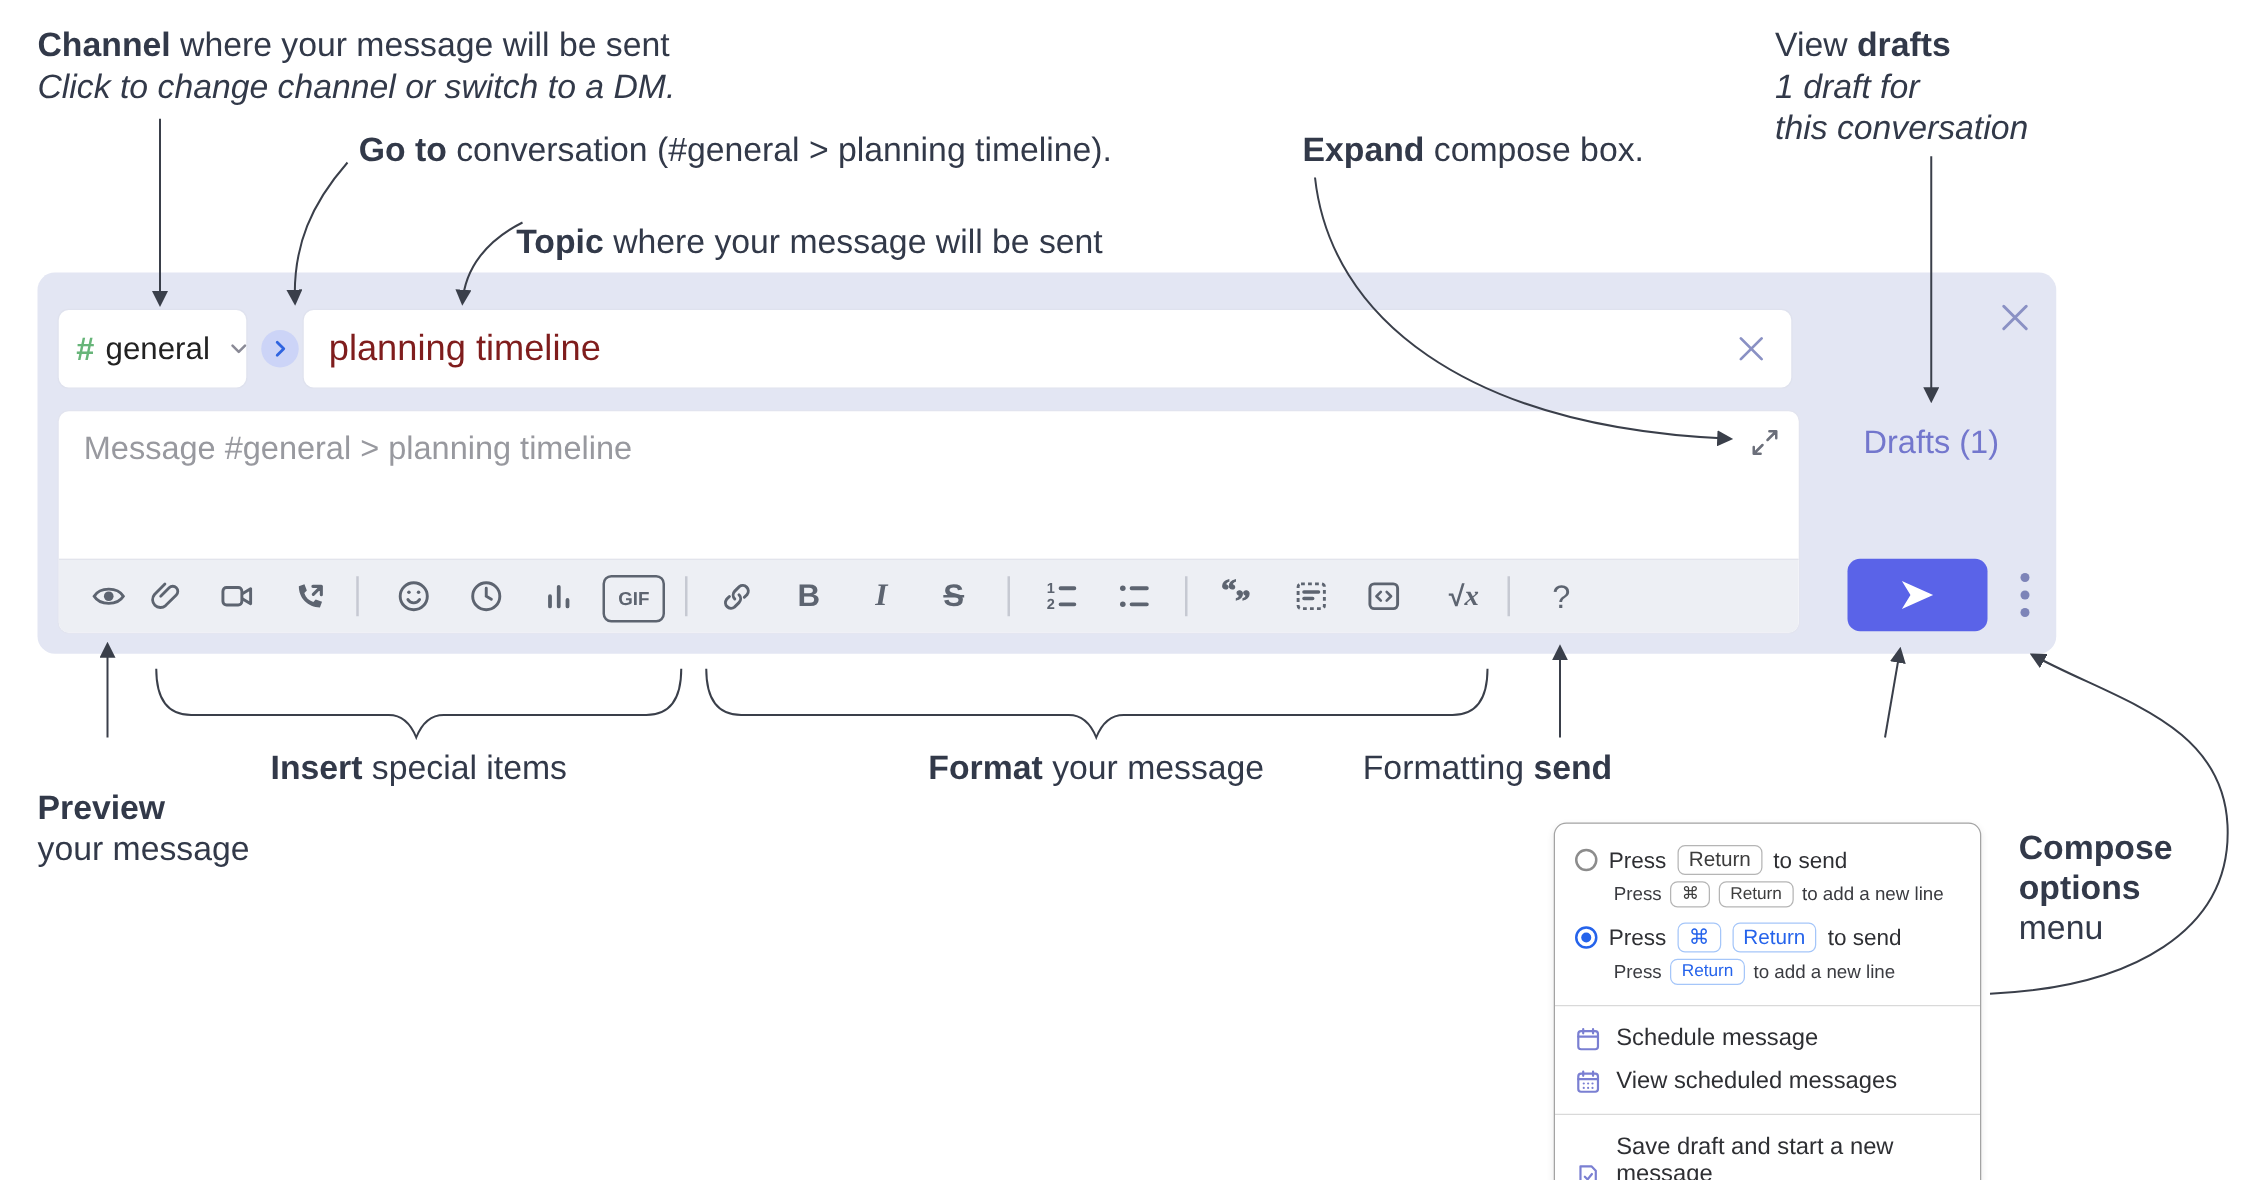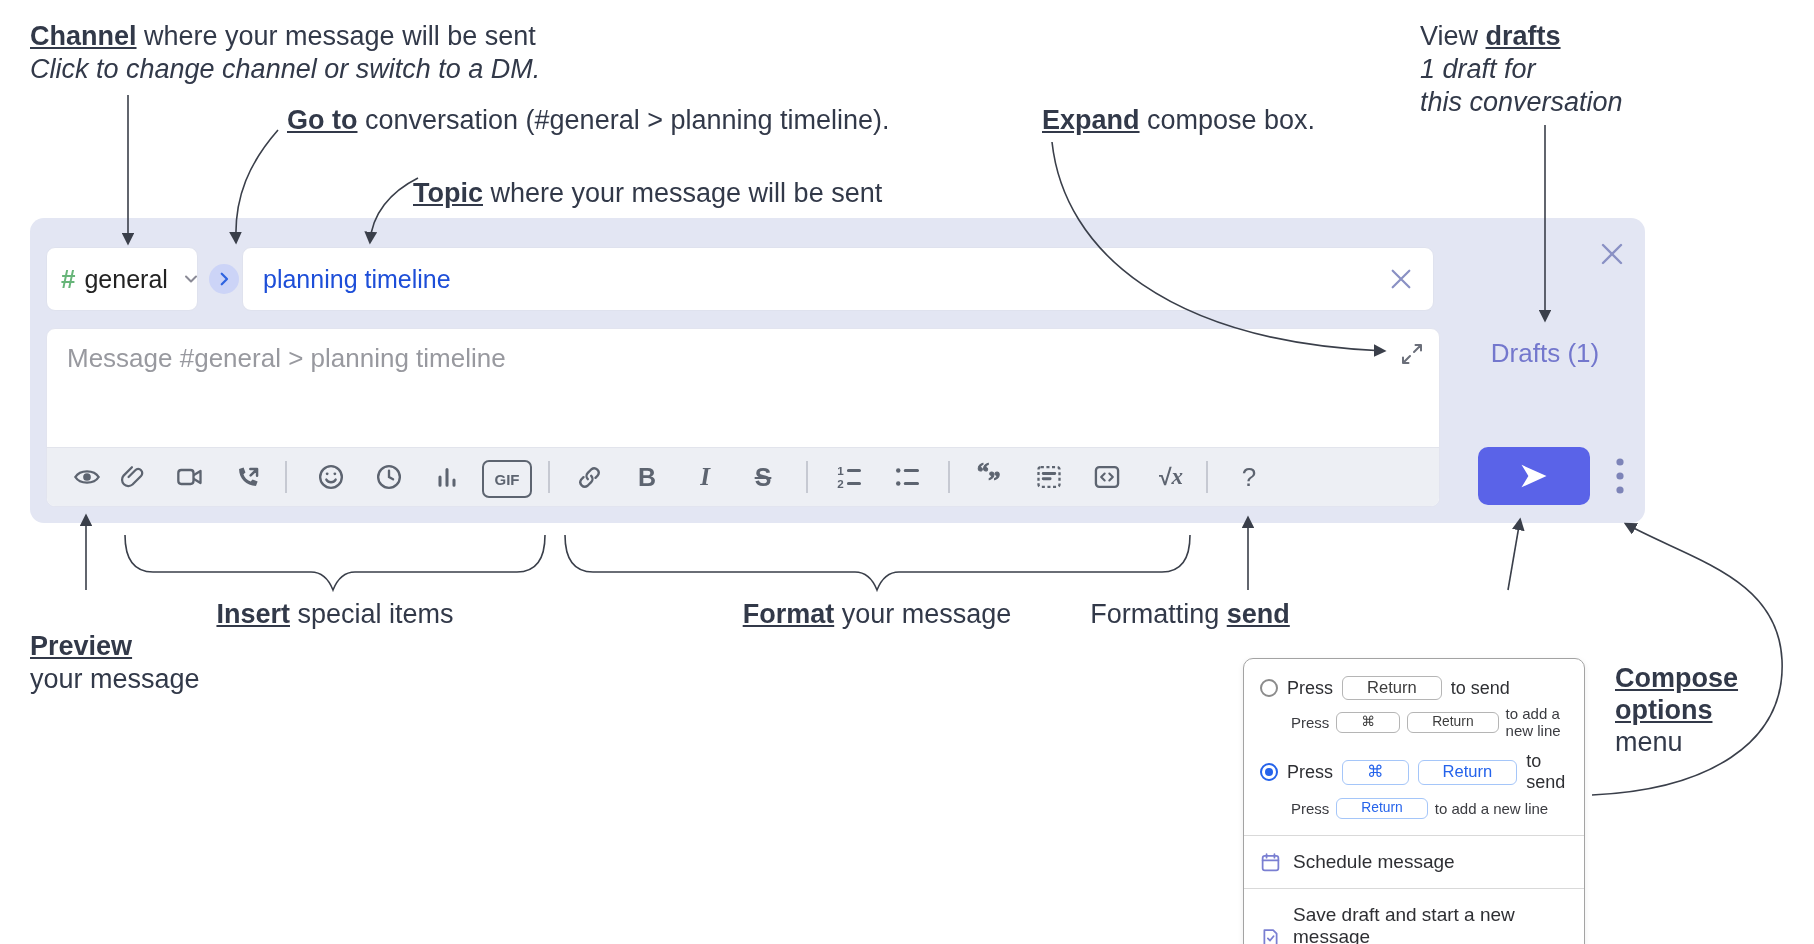--- a/index.html
+++ b/index.html
@@ -1,32 +1,32 @@
 <!DOCTYPE html>
 <html><head>
 <meta charset="utf-8">
 <style>
   html,body{margin:0;padding:0;background:#fff;}
   #canvas{position:relative;width:1814px;height:944px;background:#fff;
           font-family:"Liberation Sans",sans-serif;color:#333a4d;overflow:hidden;}
   .abs{position:absolute;}
   
   .ann{font-size:27px;line-height:33px;color:#323949;}
-  .ann b{font-weight:bold;text-decoration:underline;}
+  .ann b{font-weight:bold;}
   .ital{font-style:italic;}
   .center{text-align:center;}
   
   .compose{left:30px;top:218px;width:1615px;height:305px;background:#e3e6f3;border-radius:14px;}
   .whitebox{background:#fff;border:1px solid #dfe2ee;border-radius:9px;box-sizing:border-box;}
   .channel-btn{left:46px;top:247px;width:152px;height:64px;display:flex;align-items:center;gap:9px;padding:0 14px;cursor:pointer;}
   .hash{color:#67b579;font-weight:bold;font-size:26px;}
   .chan-name{font-size:25px;color:#222;}
   .go-circle{left:209px;top:264px;width:30px;height:30px;border-radius:50%;background:#ccd4f7;display:flex;align-items:center;justify-content:center;cursor:pointer;}
   .topic-input{left:242px;top:247px;width:1192px;height:64px;display:flex;align-items:center;padding:0 20px;}
-  .topic-text{font-size:25px;color:#1d4ed8;flex:1;}
+  .topic-text{font-size:29px;color:#7f1d1d;flex:1;}
   .msg-box{left:46px;top:328px;width:1392px;height:177px;border-radius:9px;overflow:hidden;border:1px solid #e2e4ef;background:#fff;}
   .msg-placeholder{left:20px;top:14px;font-size:26px;color:#98999f;}
   .toolbar{left:0;right:0;bottom:0;height:58px;background:#edeff4;border-top:1px solid #e2e4ec;}
   .tb{position:absolute;top:15px;width:28px;height:28px;color:#5d6470;display:flex;align-items:center;justify-content:center;cursor:pointer;}
   .tb svg{stroke:#5d6470;}
   .tbdiv{position:absolute;top:13px;width:2px;height:32px;background:#c6c9d2;}
   .glyph{font-size:25px;font-weight:bold;color:#5d6470;}
   .gif-box{position:absolute;top:12px;width:46px;height:34px;border:2.5px solid #5d6470;border-radius:7px;
            display:flex;align-items:center;justify-content:center;font-size:15px;font-weight:bold;color:#5d6470;cursor:pointer;}
   .drafts-link{left:1460px;top:338px;width:170px;text-align:center;font-size:26px;color:#7377cd;cursor:pointer;}
@@ -35,21 +35,21 @@
   
   .menu{left:1243px;top:658px;width:342px;background:#fff;border:1.5px solid #a3a3a3;border-radius:10px;
         box-shadow:0 2px 6px rgba(0,0,0,.08);padding:12px 0;box-sizing:border-box;color:#2e2f33;}
   .menu-option{padding:5px 16px 7px 16px;}
   .opt-main{display:flex;align-items:center;gap:9px;font-size:18px;}
   .opt-sub{display:flex;align-items:center;gap:7px;font-size:15px;margin:5px 0 0 31px;color:#3a3b40;}
   .radio{width:18px;height:18px;border-radius:50%;border:2px solid #8c8c8c;box-sizing:border-box;flex:none;cursor:pointer;}
   .radio.sel{border-color:#2563eb;position:relative;}
   .radio.sel::after{content:"";position:absolute;left:3px;top:3px;width:8px;height:8px;border-radius:50%;background:#2563eb;}
   kbd{font-family:"Liberation Sans",sans-serif;background:#fff;border:1px solid #b5b5b5;border-radius:6px;
-      padding:0 24px;font-size:0.92em;color:#3d3d3d;line-height:1.35;}
+      padding:0 8px;font-size:0.92em;color:#3d3d3d;line-height:1.35;}
   kbd.blue{border-color:#a5c6f9;color:#2563eb;}
   .menu-sep{height:0;border-top:1px solid #d9d9d9;margin:9px 0;}
   .menu-item{display:flex;align-items:flex-end;gap:12px;padding:6px 16px;font-size:19px;cursor:pointer;}
   .menu-item svg{flex:none;}
   
   .xbtn{cursor:pointer;display:flex;align-items:center;justify-content:center;}
   svg{display:block;}
 </style>
 </head>
 <body>
@@ -302,20 +302,35 @@
     <div class="menu-sep"></div>
     <div class="menu-item">
       <span>
         <svg width="21" height="21" viewBox="0 0 24 24" fill="none" stroke="#7a7fd2" stroke-width="2" stroke-linecap="round">
             <rect x="3" y="4.5" width="18" height="16.5" rx="2.5"></rect>
             <path d="M7.5 2.5 V6.5 M16.5 2.5 V6.5 M3 9.5 H21"></path>
           </svg>
       </span>
       <span>Schedule message</span>
     </div>
+    <div class="menu-item">
+      <span>
+        <svg width="21" height="21" viewBox="0 0 24 24" fill="none" stroke="#7a7fd2" stroke-width="2" stroke-linecap="round">
+            <rect x="3" y="4.5" width="18" height="16.5" rx="2.5"></rect>
+            <path d="M7.5 2.5 V6.5 M16.5 2.5 V6.5 M3 9.5 H21"></path>
+            <circle cx="8" cy="13.5" r="1" fill="#7a7fd2" stroke="none"></circle>
+            <circle cx="12" cy="13.5" r="1" fill="#7a7fd2" stroke="none"></circle>
+            <circle cx="16" cy="13.5" r="1" fill="#7a7fd2" stroke="none"></circle>
+            <circle cx="8" cy="17.5" r="1" fill="#7a7fd2" stroke="none"></circle>
+            <circle cx="12" cy="17.5" r="1" fill="#7a7fd2" stroke="none"></circle>
+            <circle cx="16" cy="17.5" r="1" fill="#7a7fd2" stroke="none"></circle>
+          </svg>
+      </span>
+      <span>View scheduled messages</span>
+    </div>
     <div class="menu-sep"></div>
     <div class="menu-item">
       <span>
         <svg width="21" height="21" viewBox="0 0 24 24" fill="none" stroke="#7a7fd2" stroke-width="2" stroke-linecap="round" stroke-linejoin="round">
             <path d="M5 3.5 H15 L19 7.5 V20.5 H5 Z"></path>
             <path d="M9 13 L11.5 15.5 L15.5 10.5"></path>
           </svg>
       </span>
       <span>Save draft and start a new message</span>
     </div>

